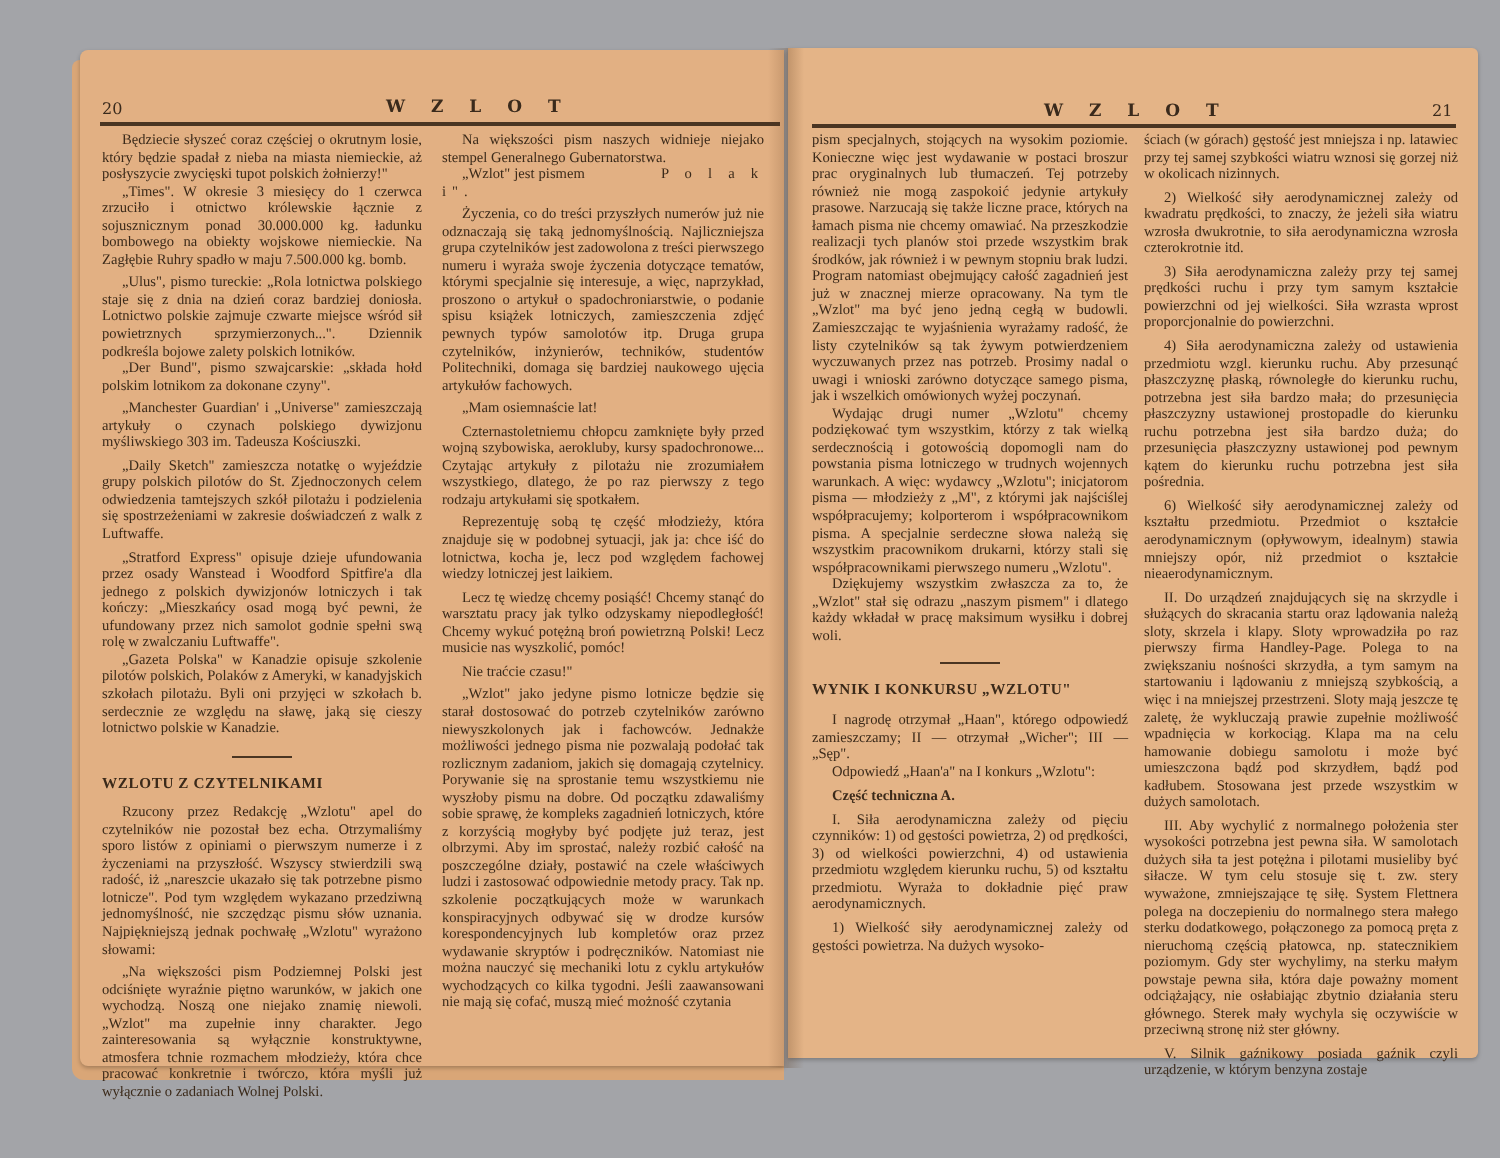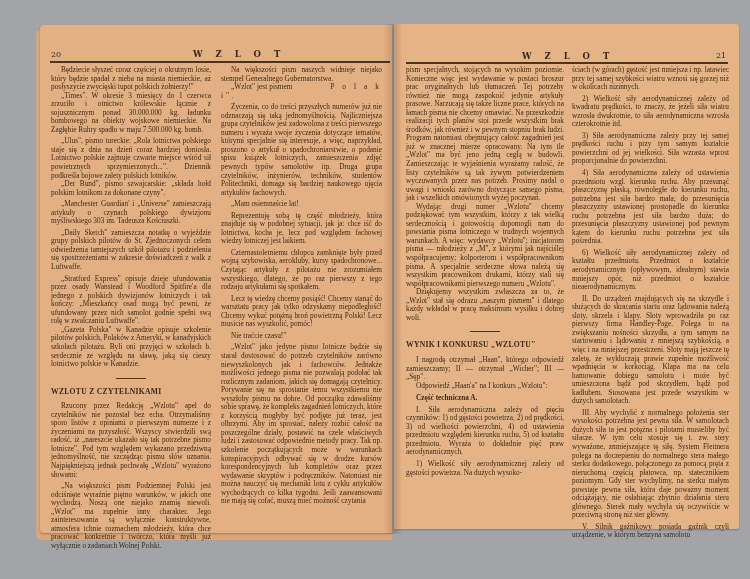--- a/index.html
+++ b/index.html
@@ -68,22 +68,22 @@
       <p class="heading">WZLOTU Z CZYTELNIKAMI</p>
       <p>Rzucony przez Redakcję „Wzlotu" apel do czytelników nie pozostał bez echa. Otrzymaliśmy sporo listów z opiniami o pierwszym numerze i z życzeniami na przyszłość. Wszyscy stwierdzili swą radość, iż „nareszcie ukazało się tak potrzebne pismo lotnicze". Pod tym względem wykazano przedziwną jednomyślność, nie szczędząc pismu słów uznania. Najpiękniejszą jednak pochwałę „Wzlotu" wyrażono słowami:</p>
       <p class="gap">„Na większości pism Podziemnej Polski jest odciśnięte wyraźnie piętno warunków, w jakich one wychodzą. Noszą one niejako znamię niewoli. „Wzlot" ma zupełnie inny charakter. Jego zainteresowania są wyłącznie konstruktywne, atmosfera tchnie rozmachem młodzieży, która chce pracować konkretnie i twórczo, która myśli już wyłącznie o zadaniach Wolnej Polski.</p>
     </div>
 
     <div class="col" style="left:181px; top:41px; width:161px;">
       <p>Na większości pism naszych widnieje niejako stempel Generalnego Gubernatorstwa.</p>
       <p><span>„Wzlot" jest pismem</span> <span class="spaced">P o l a k i".</span></p>
       <p class="gap">Życzenia, co do treści przyszłych numerów już nie odznaczają się taką jednomyślnością. Najliczniejsza grupa czytelników jest zadowolona z treści pierwszego numeru i wyraża swoje życzenia dotyczące tematów, którymi specjalnie się interesuje, a więc, naprzykład, proszono o artykuł o spadochroniarstwie, o podanie spisu książek lotniczych, zamieszczenia zdjęć pewnych typów samolotów itp. Druga grupa czytelników, inżynierów, techników, studentów Politechniki, domaga się bardziej naukowego ujęcia artykułów fachowych.</p>
       <p class="gap">„Mam osiemnaście lat!</p>
+      <p class="gap">Czternastoletniemu chłopcu zamknięte były przed wojną szybowiska, aerokluby, kursy spadochronowe... Czytając artykuły z pilotażu nie zrozumiałem wszystkiego, dlatego, że po raz pierwszy z tego rodzaju artykułami się spotkałem.</p>
       <p class="gap">Reprezentuję sobą tę część młodzieży, która znajduje się w podobnej sytuacji, jak ja: chce iść do lotnictwa, kocha je, lecz pod względem fachowej wiedzy lotniczej jest laikiem.</p>
-      <p class="gap">Czternastoletniemu chłopcu zamknięte były przed wojną szybowiska, aerokluby, kursy spadochronowe... Czytając artykuły z pilotażu nie zrozumiałem wszystkiego, dlatego, że po raz pierwszy z tego rodzaju artykułami się spotkałem.</p>
       <p class="gap">Lecz tę wiedzę chcemy posiąść! Chcemy stanąć do warsztatu pracy jak tylko odzyskamy niepodległość! Chcemy wykuć potężną broń powietrzną Polski! Lecz musicie nas wyszkolić, pomóc!</p>
       <p class="gap">Nie traćcie czasu!"</p>
       <p class="gap">„Wzlot" jako jedyne pismo lotnicze będzie się starał dostosować do potrzeb czytelników zarówno niewyszkolonych jak i fachowców. Jednakże możliwości jednego pisma nie pozwalają podołać tak rozlicznym zadaniom, jakich się domagają czytelnicy. Porywanie się na sprostanie temu wszystkiemu nie wyszłoby pismu na dobre. Od początku zdawaliśmy sobie sprawę, że kompleks zagadnień lotniczych, które z korzyścią mogłyby być podjęte już teraz, jest olbrzymi. Aby im sprostać, należy rozbić całość na poszczególne działy, postawić na czele właściwych ludzi i zastosować odpowiednie metody pracy. Tak np. szkolenie początkujących może w warunkach konspiracyjnych odbywać się w drodze kursów korespondencyjnych lub kompletów oraz przez wydawanie skryptów i podręczników. Natomiast nie można nauczyć się mechaniki lotu z cyklu artykułów wychodzących co kilka tygodni. Jeśli zaawansowani nie mają się cofać, muszą mieć możność czytania</p>
     </div>
   </div>
 
   <div class="page page-right">
     <div class="running-head title-mark" style="left:128px; top:27px;">W Z L O T</div>
     <div class="running-head" style="left:322px; top:27px;">
       <span class="folio">21</span>
@@ -104,18 +104,18 @@
     </div>
 
     <div class="col" style="left:178px; top:42px; width:157px;">
       <p class="noindent">ściach (w górach) gęstość jest mniejsza i np. latawiec przy tej samej szybkości wiatru wznosi się gorzej niż w okolicach nizinnych.</p>
       <p class="gap">2) Wielkość siły aerodynamicznej zależy od kwadratu prędkości, to znaczy, że jeżeli siła wiatru wzrosła dwukrotnie, to siła aerodynamiczna wzrosła czterokrotnie itd.</p>
       <p class="gap">3) Siła aerodynamiczna zależy przy tej samej prędkości ruchu i przy tym samym kształcie powierzchni od jej wielkości. Siła wzrasta wprost proporcjonalnie do powierzchni.</p>
       <p class="gap">4) Siła aerodynamiczna zależy od ustawienia przedmiotu wzgl. kierunku ruchu. Aby przesunąć płaszczyznę płaską, równoległe do kierunku ruchu, potrzebna jest siła bardzo mała; do przesunięcia płaszczyzny ustawionej prostopadle do kierunku ruchu potrzebna jest siła bardzo duża; do przesunięcia płaszczyzny ustawionej pod pewnym kątem do kierunku ruchu potrzebna jest siła pośrednia.</p>
       <p class="gap">6) Wielkość siły aerodynamicznej zależy od kształtu przedmiotu. Przedmiot o kształcie aerodynamicznym (opływowym, idealnym) stawia mniejszy opór, niż przedmiot o kształcie nieaerodynamicznym.</p>
       <p class="gap">II. Do urządzeń znajdujących się na skrzydle i służących do skracania startu oraz lądowania należą sloty, skrzela i klapy. Sloty wprowadziła po raz pierwszy firma Handley-Page. Polega to na zwiększaniu nośności skrzydła, a tym samym na startowaniu i lądowaniu z mniejszą szybkością, a więc i na mniejszej przestrzeni. Sloty mają jeszcze tę zaletę, że wykluczają prawie zupełnie możliwość wpadnięcia w korkociąg. Klapa ma na celu hamowanie dobiegu samolotu i może być umieszczona bądź pod skrzydłem, bądź pod kadłubem. Stosowana jest przede wszystkim w dużych samolotach.</p>
       <p class="gap">III. Aby wychylić z normalnego położenia ster wysokości potrzebna jest pewna siła. W samolotach dużych siła ta jest potężna i pilotami musieliby być siłacze. W tym celu stosuje się t. zw. stery wyważone, zmniejszające tę siłę. System Flettnera polega na doczepieniu do normalnego stera małego sterku dodatkowego, połączonego za pomocą pręta z nieruchomą częścią płatowca, np. statecznikiem poziomym. Gdy ster wychylimy, na sterku małym powstaje pewna siła, która daje poważny moment odciążający, nie osłabiając zbytnio działania steru głównego. Sterek mały wychyla się oczywiście w przeciwną stronę niż ster główny.</p>
-      <p class="gap">V. Silnik gaźnikowy posiada gaźnik czyli urządzenie, w którym benzyna samolotu</p>
+      <p class="gap">V. Silnik gaźnikowy posiada gaźnik czyli urządzenie, w którym benzyna zostaje</p>
     </div>
   </div>
 
   <div class="spine-shadow"></div>
 </div>
 
 </body></html>

